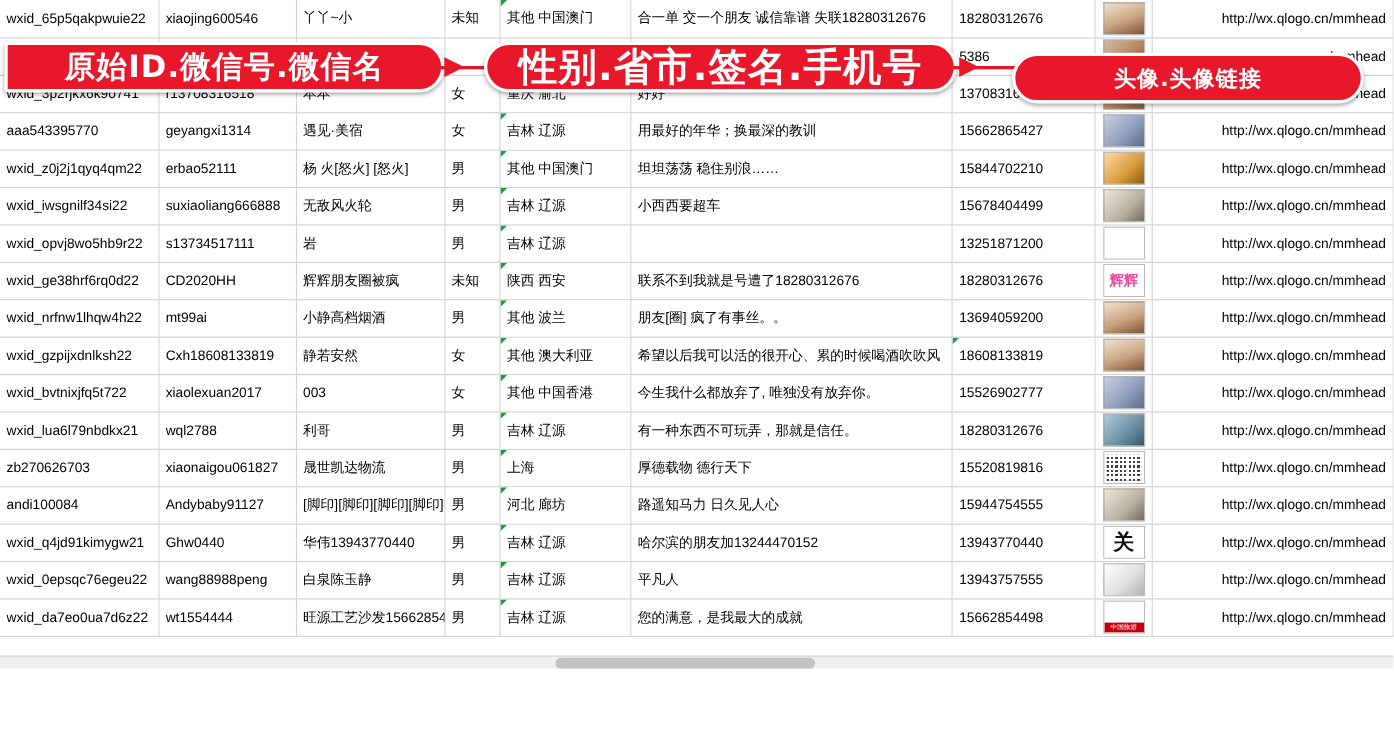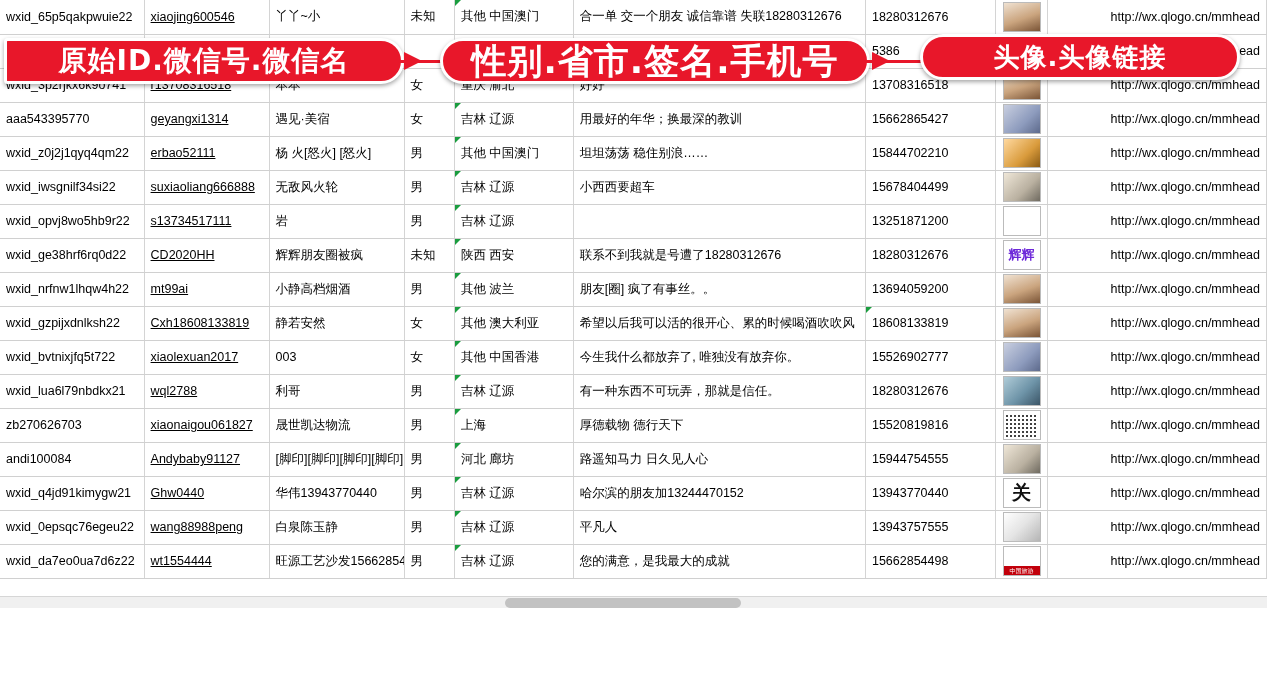--- a/index.html
+++ b/index.html
@@ -28,21 +28,21 @@
     border-right: 1px solid #d4d4d4;
     border-bottom: 1px solid #d0d0d0;
     padding: 0 6px;
     height: 34px;
     white-space: nowrap;
     overflow: hidden;
     vertical-align: middle;
     background: #ffffff;
   }
   td.c-id      { width: 143px; }
-  td.c-wx      { width: 124px; text-decoration: underline; }
+  td.c-wx      { width: 124px; }
   td.c-name    { width: 134px; }
   td.c-sex     { width: 50px;  }
   td.c-region  { width: 118px; }
   td.c-sign    { width: 290px; }
   td.c-phone   { width: 129px; }
   td.c-avatar  { width: 52px; padding: 0; text-align: center; }
   td.c-link    { width: 217px; color: #000000; text-align: right; }
 
   
   td.mark { position: relative; }
@@ -70,21 +70,21 @@
   .av-e { background: linear-gradient(135deg,#ffffff 0%,#e4e4e4 50%,#b5b5b5 100%); }
   .av-f { background: linear-gradient(135deg,#b0ccd8 0%,#6e94a8 55%,#3b5567 100%); }
   .av-g { background: #ffffff; }
   .av-h { background: linear-gradient(135deg,#ffd9a0 0%,#d99b3c 60%,#8a5a14 100%); }
   .av-red-text, .av-dark-text {
     position: absolute; inset: 0;
     display: flex; align-items: center; justify-content: center;
     font-size: 13px; font-weight: bold;
     font-family: "DejaVu Sans", sans-serif;
   }
-  .av-red-text { color: #6d28d9; background: #fff; }
+  .av-red-text { color: #ec4899; background: #fff; }
   .av-dark-text { color: #111; background: #fff; font-size: 19px; }
   .av-qr {
     position: absolute; inset: 2px;
     background:
       repeating-linear-gradient(0deg,#111 0 2px,#fff 2px 4px),
       repeating-linear-gradient(90deg,#111 0 2px,#fff 2px 4px);
     background-blend-mode: screen;
     opacity: .85;
   }
   .av-label-strip {
@@ -131,23 +131,23 @@
     font-size: 28px;
     border-radius: 4px 26px 26px 4px;
   }
   #banner2 {
     left: 440px; top: 38px;
     width: 430px; height: 46px;
     font-size: 35px;
     border-radius: 26px;
   }
   #banner3 {
-    left: 920px; top: 34px;
+    left: 920px; top: 48px;
     width: 320px; height: 46px;
-    font-size: 26px;
+    font-size: 20px;
     border-radius: 26px;
   }
   .arrow-left, .arrow-right {
     position: absolute;
     top: 52px;
     width: 0; height: 0;
   }
   #arrow1 { left: 404px; border-top: 9px solid transparent; border-bottom: 9px solid transparent; border-left: 18px solid #e8172a; }
   #arrow2 { left: 872px; border-top: 9px solid transparent; border-bottom: 9px solid transparent; border-left: 18px solid #e8172a; }
   .conn-line {

